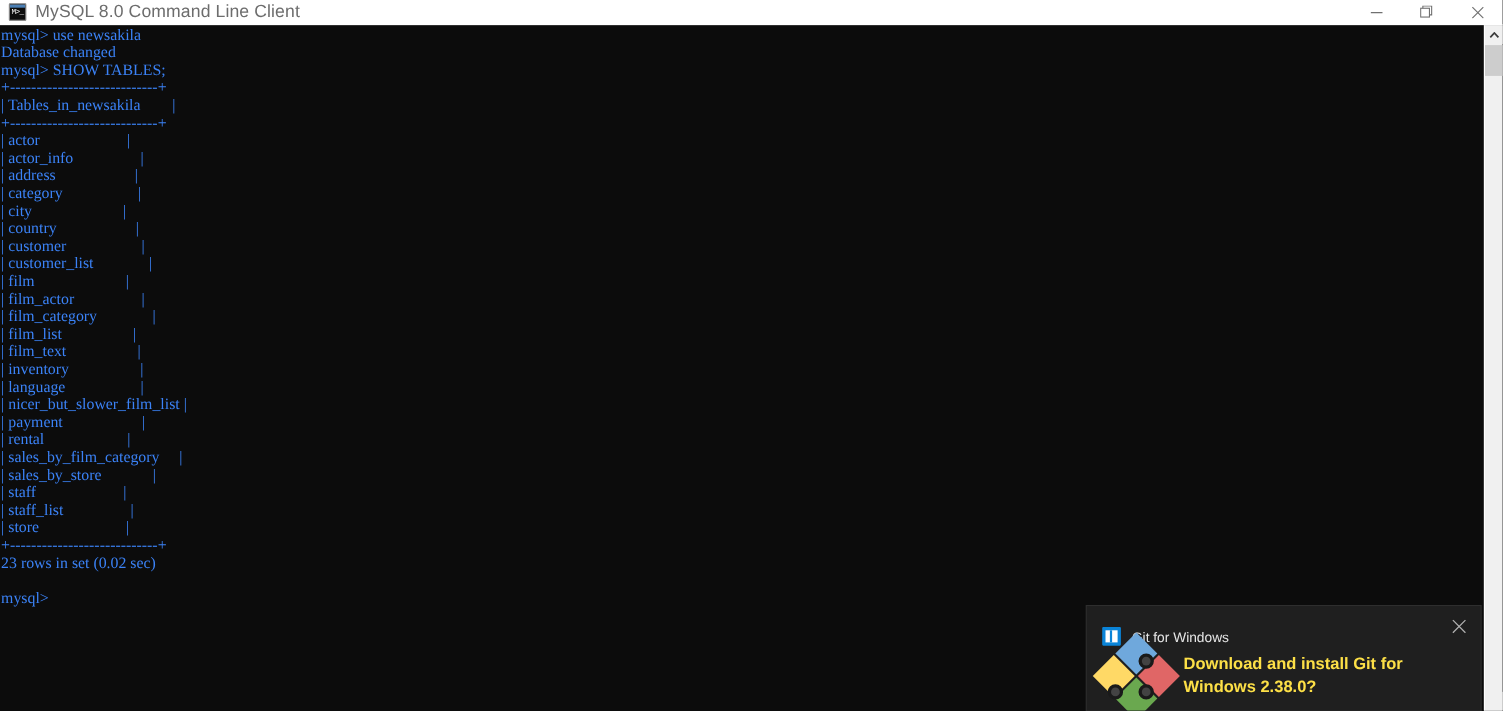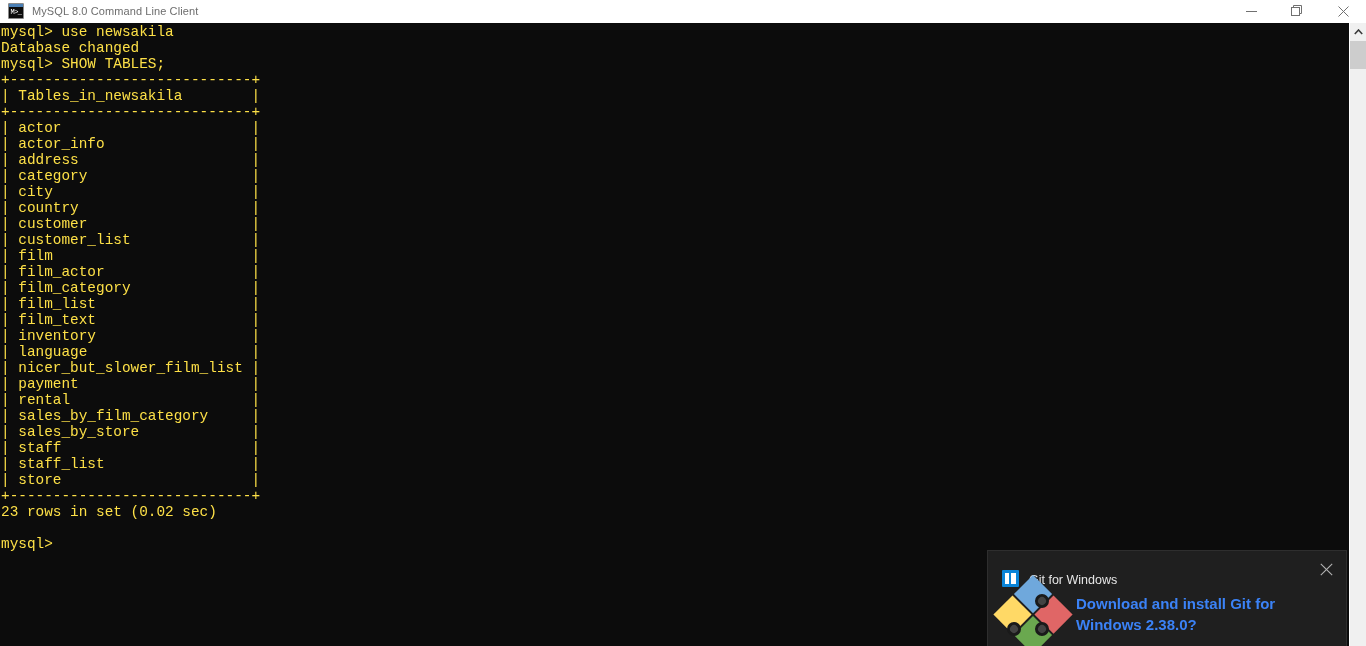--- a/index.html
+++ b/index.html
@@ -54,21 +54,21 @@
     width: 100%;
     height: calc(100% - 3px);
     color: #ffffff;
     font-family: Liberation Mono, monospace;
     font-size: 7px;
     line-height: 11px;
     text-align: center;
     letter-spacing: -0.5px;
   }
   #titlebar-title {
-    font-size: 11px;
+    font-size: 16px;
     color: #6d6d6d;
     font-family: "Liberation Sans", sans-serif;
     letter-spacing: 0.1px;
     white-space: nowrap;
   }
   #window-controls {
     margin-left: auto;
     display: flex;
     height: 23px;
   }
@@ -85,24 +85,24 @@
   #terminal {
     position: absolute;
     left: 0;
     top: 23px;
     width: 1349px;
     height: 623px;
     background: #0c0c0c;
     overflow: hidden;
   }
   #term-text {
-    font-family: Liberation Mono, monospace;
+    font-family: Liberation Serif, serif;
     font-size: 14.4px;
     line-height: 16px;
-    color: #fde047;
+    color: #3b82f6;
     white-space: pre;
     padding: 1px 17px 0 1px;
     margin: 0;
     letter-spacing: 0px;
   }
 
   
   #scrollbar {
     position: absolute;
     left: 1349px;
@@ -248,21 +248,21 @@
     left: 3px; top: 3px;
     width: 8px; height: 8px;
     border-radius: 50%;
     background: rgba(255,255,255,0.18);
   }
   #toast-message {
     margin-left: 10px;
     margin-top: 6px;
     font-size: 15px;
     font-weight: bold;
-    color: #3b82f6;
+    color: #fde047;
     line-height: 21px;
     width: 230px;
   }
 </style>
 </head>
 <body>
 
 <div id="titlebar">
   <div id="app-icon">
     <div class="icon-topbar"></div>

